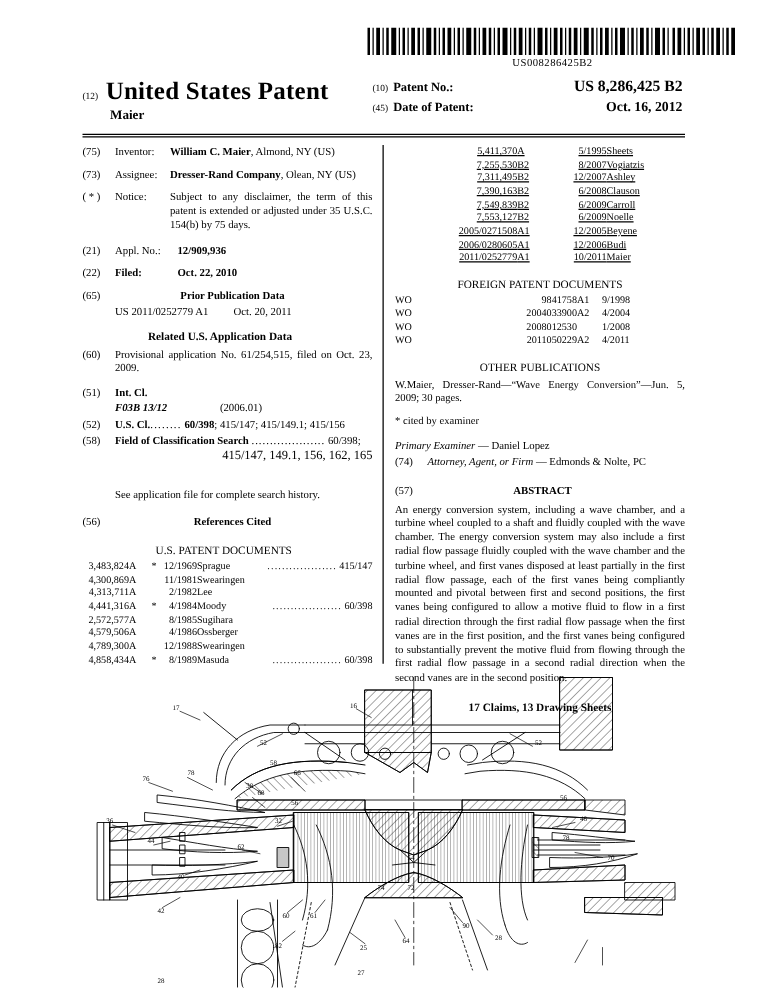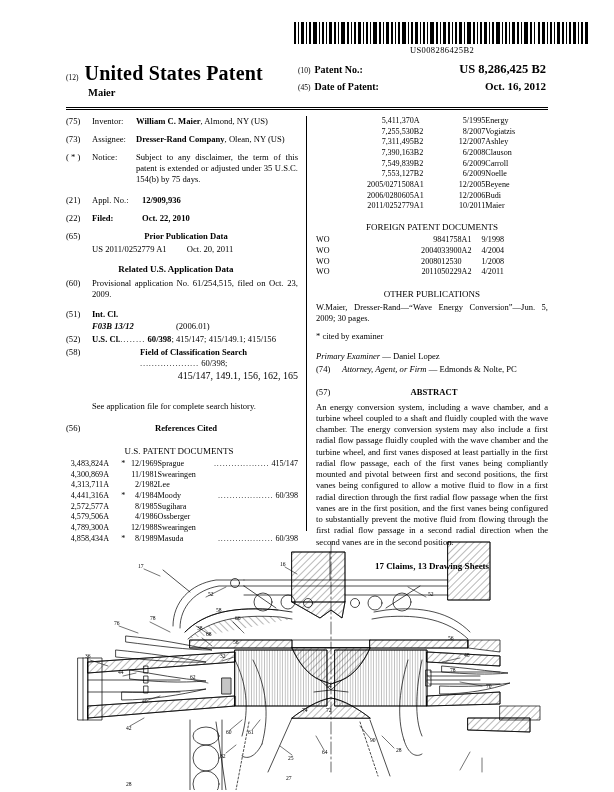--- a/index.html
+++ b/index.html
@@ -260,21 +260,21 @@
       <div style="font-size:8.6px; margin-left:26px; margin-bottom:3px;">
         <span class="b i">F03B 13/12</span>
         <span style="margin-left:40px;">(2006.01)</span>
       </div>
 
       <div class="fld" style="margin-bottom:2px;">
         <span class="num">(52)</span>
         <span class="body"><span class="b">U.S. Cl.</span><span style="letter-spacing:1px;">........</span> <span class="b">60/398</span><span>; 415/147; 415/149.1; 415/156</span></span>
       </div>
 
-      <div class="fld" style="margin-bottom:1px;gap:48px;">
+      <div class="fld" style="margin-bottom:1px;">
         <span class="num">(58)</span>
         <span class="body"><span class="b">Field of Classification Search</span> <span style="letter-spacing:0.8px;">....................</span> <span>60/398;</span></span>
       </div>
       <div style="font-size:10px; text-align:right; margin-bottom:20px;">415/147, 149.1, 156, 162, 165</div>
       <div style="font-size:8.6px; margin-left:26px; margin-bottom:12px;">See application file for complete search history.</div>
 
       <div class="fld" style="margin-bottom:0;">
         <span class="num">(56)</span>
         <span class="body b ctr" style="padding-right:18px;">References Cited</span>
       </div>
@@ -346,27 +346,27 @@
               <td class="rt-date">8/1989</td>
               <td class="rt-name">Masuda</td>
               <td class="rt-cls"><span style="letter-spacing:0.9px;">...................</span> 60/398</td>
             </tr>
           </tbody>
       </table>
     </div>
 
     <div class="col col-right">
 
-      <table class="reftab" style="margin-top:0px;">
+      <table class="reftab" style="margin-top:0px;text-decoration:underline;">
         <tbody>
             <tr>
               <td class="rt-num">5,411,370</td>
               <td class="rt-kind">A</td>
               <td class="rt-date">5/1995</td>
-              <td class="rt-name">Energy</td>
+              <td class="rt-name">Sheets</td>
             </tr>
             <tr>
               <td class="rt-num">7,255,530</td>
               <td class="rt-kind">B2</td>
               <td class="rt-date">8/2007</td>
               <td class="rt-name">Vogiatzis</td>
             </tr>
             <tr>
               <td class="rt-num">7,311,495</td>
               <td class="rt-kind">B2</td>

